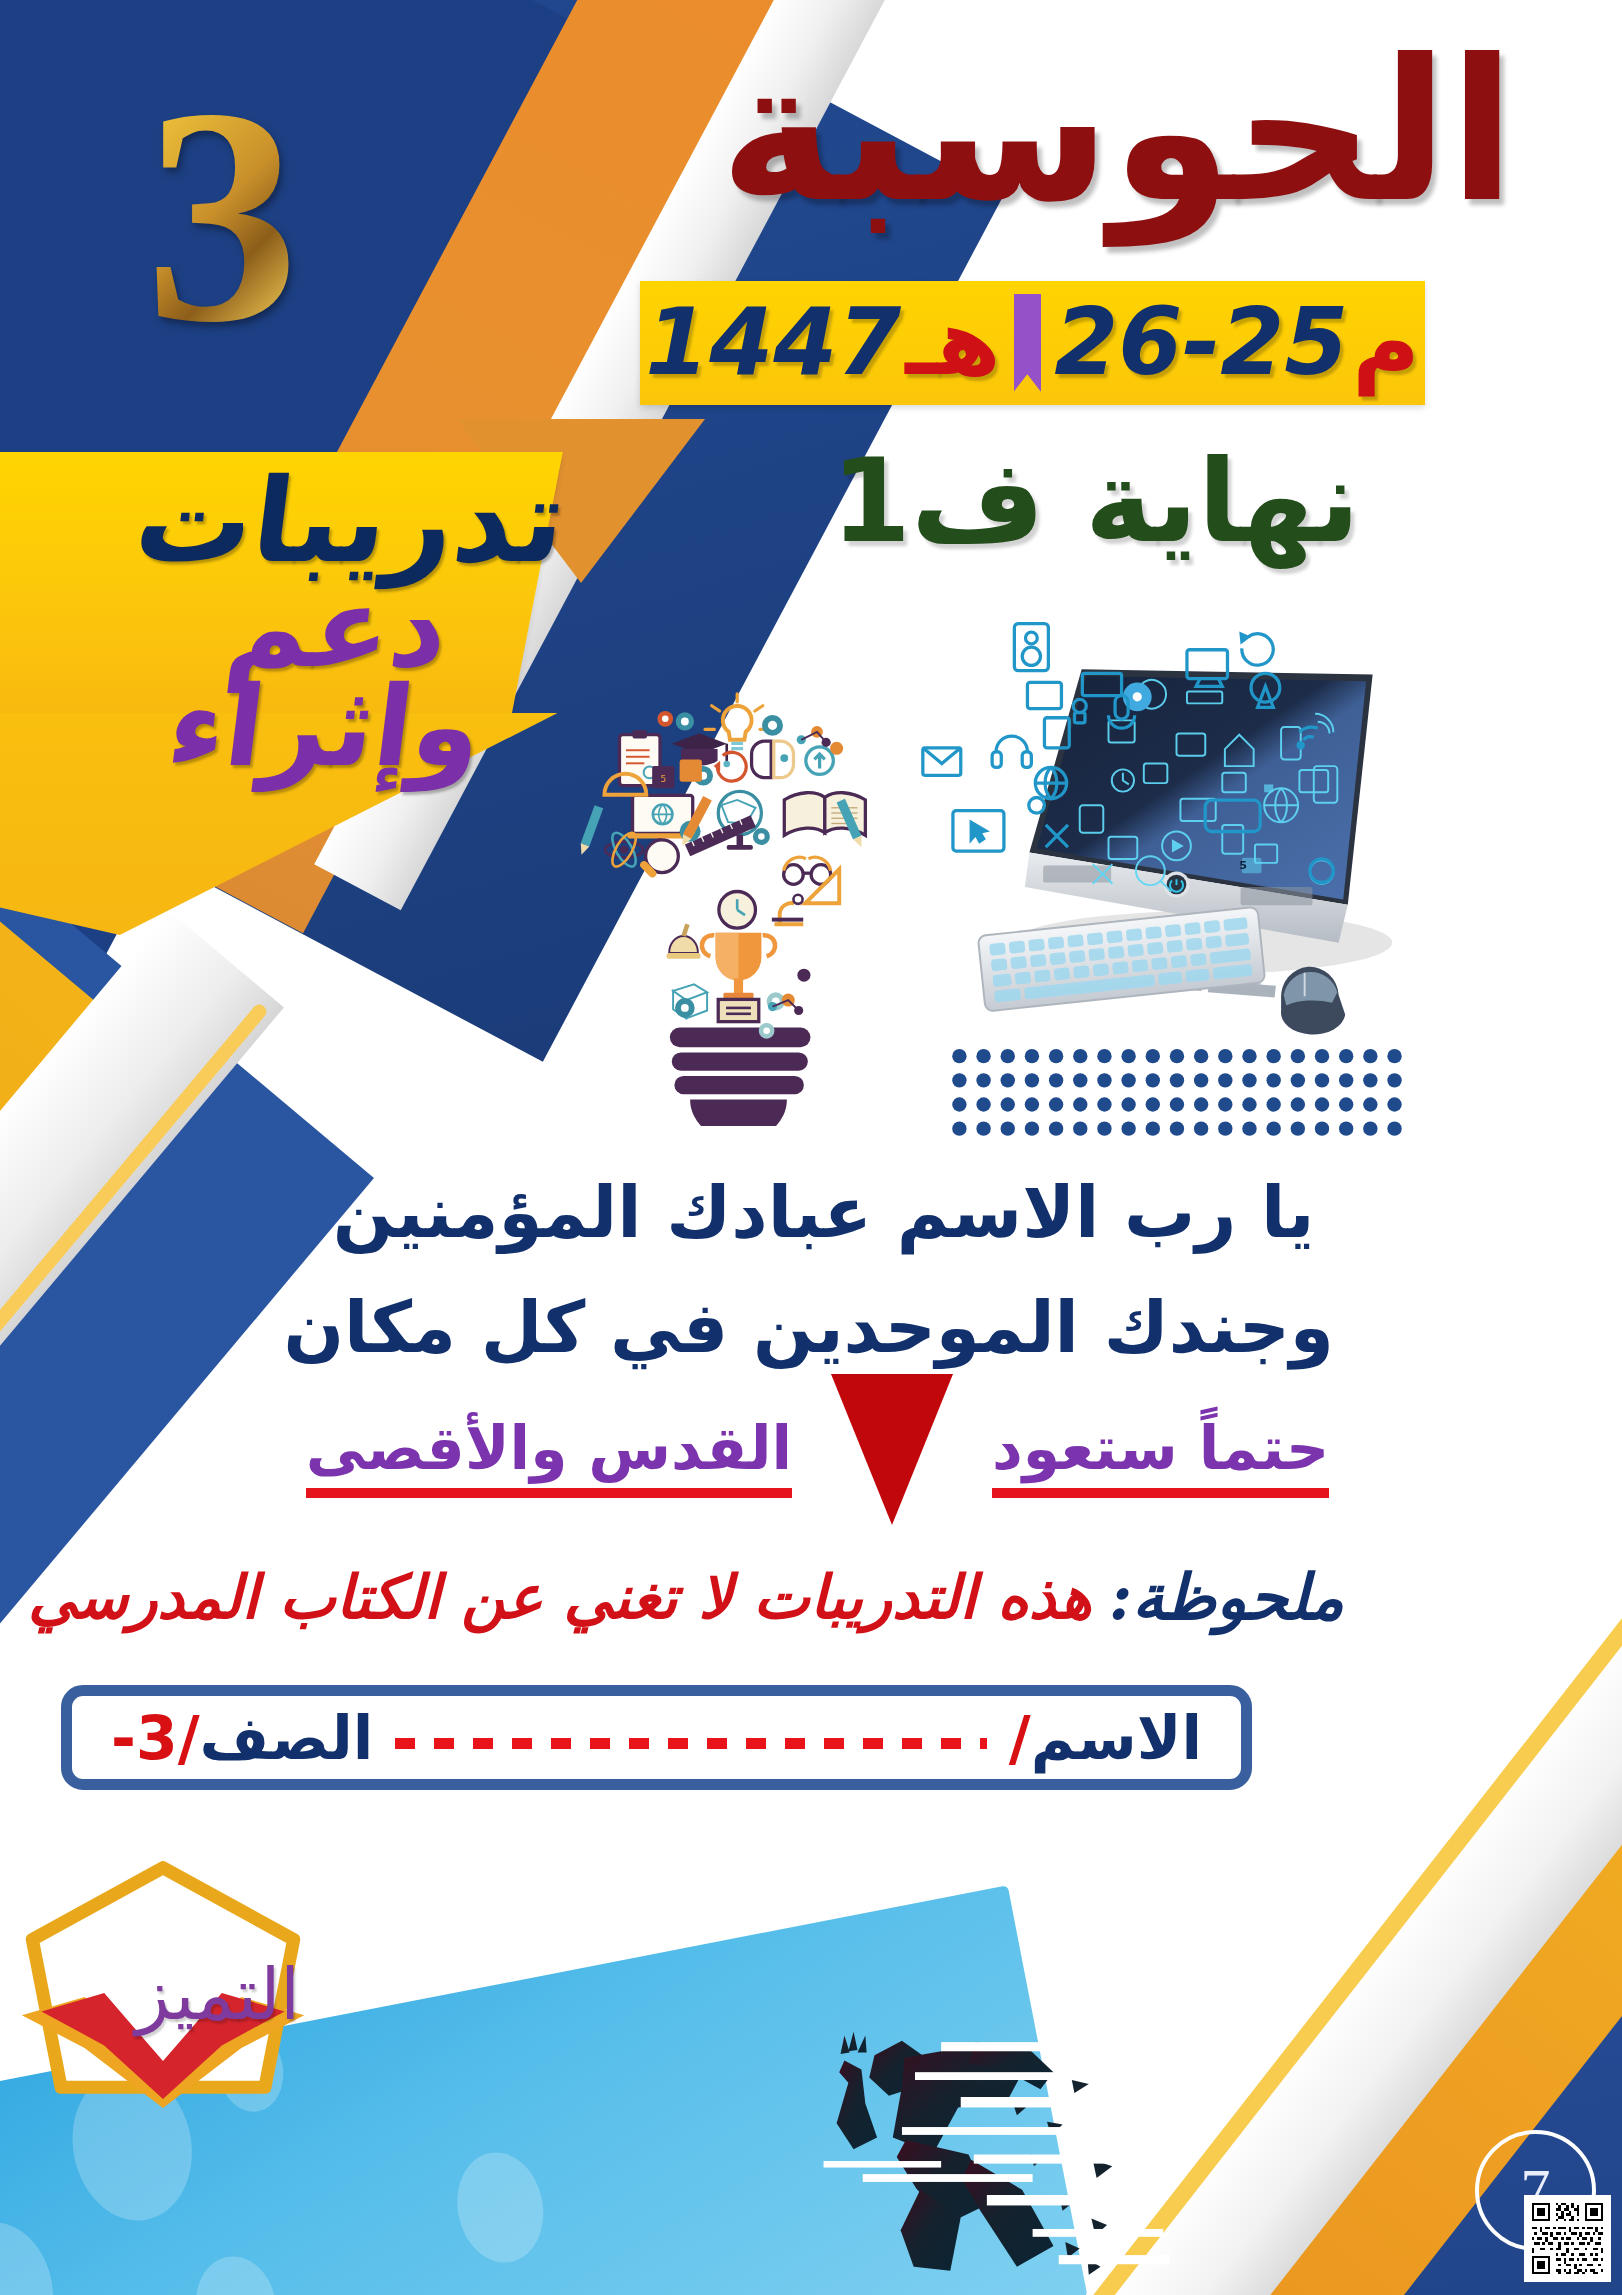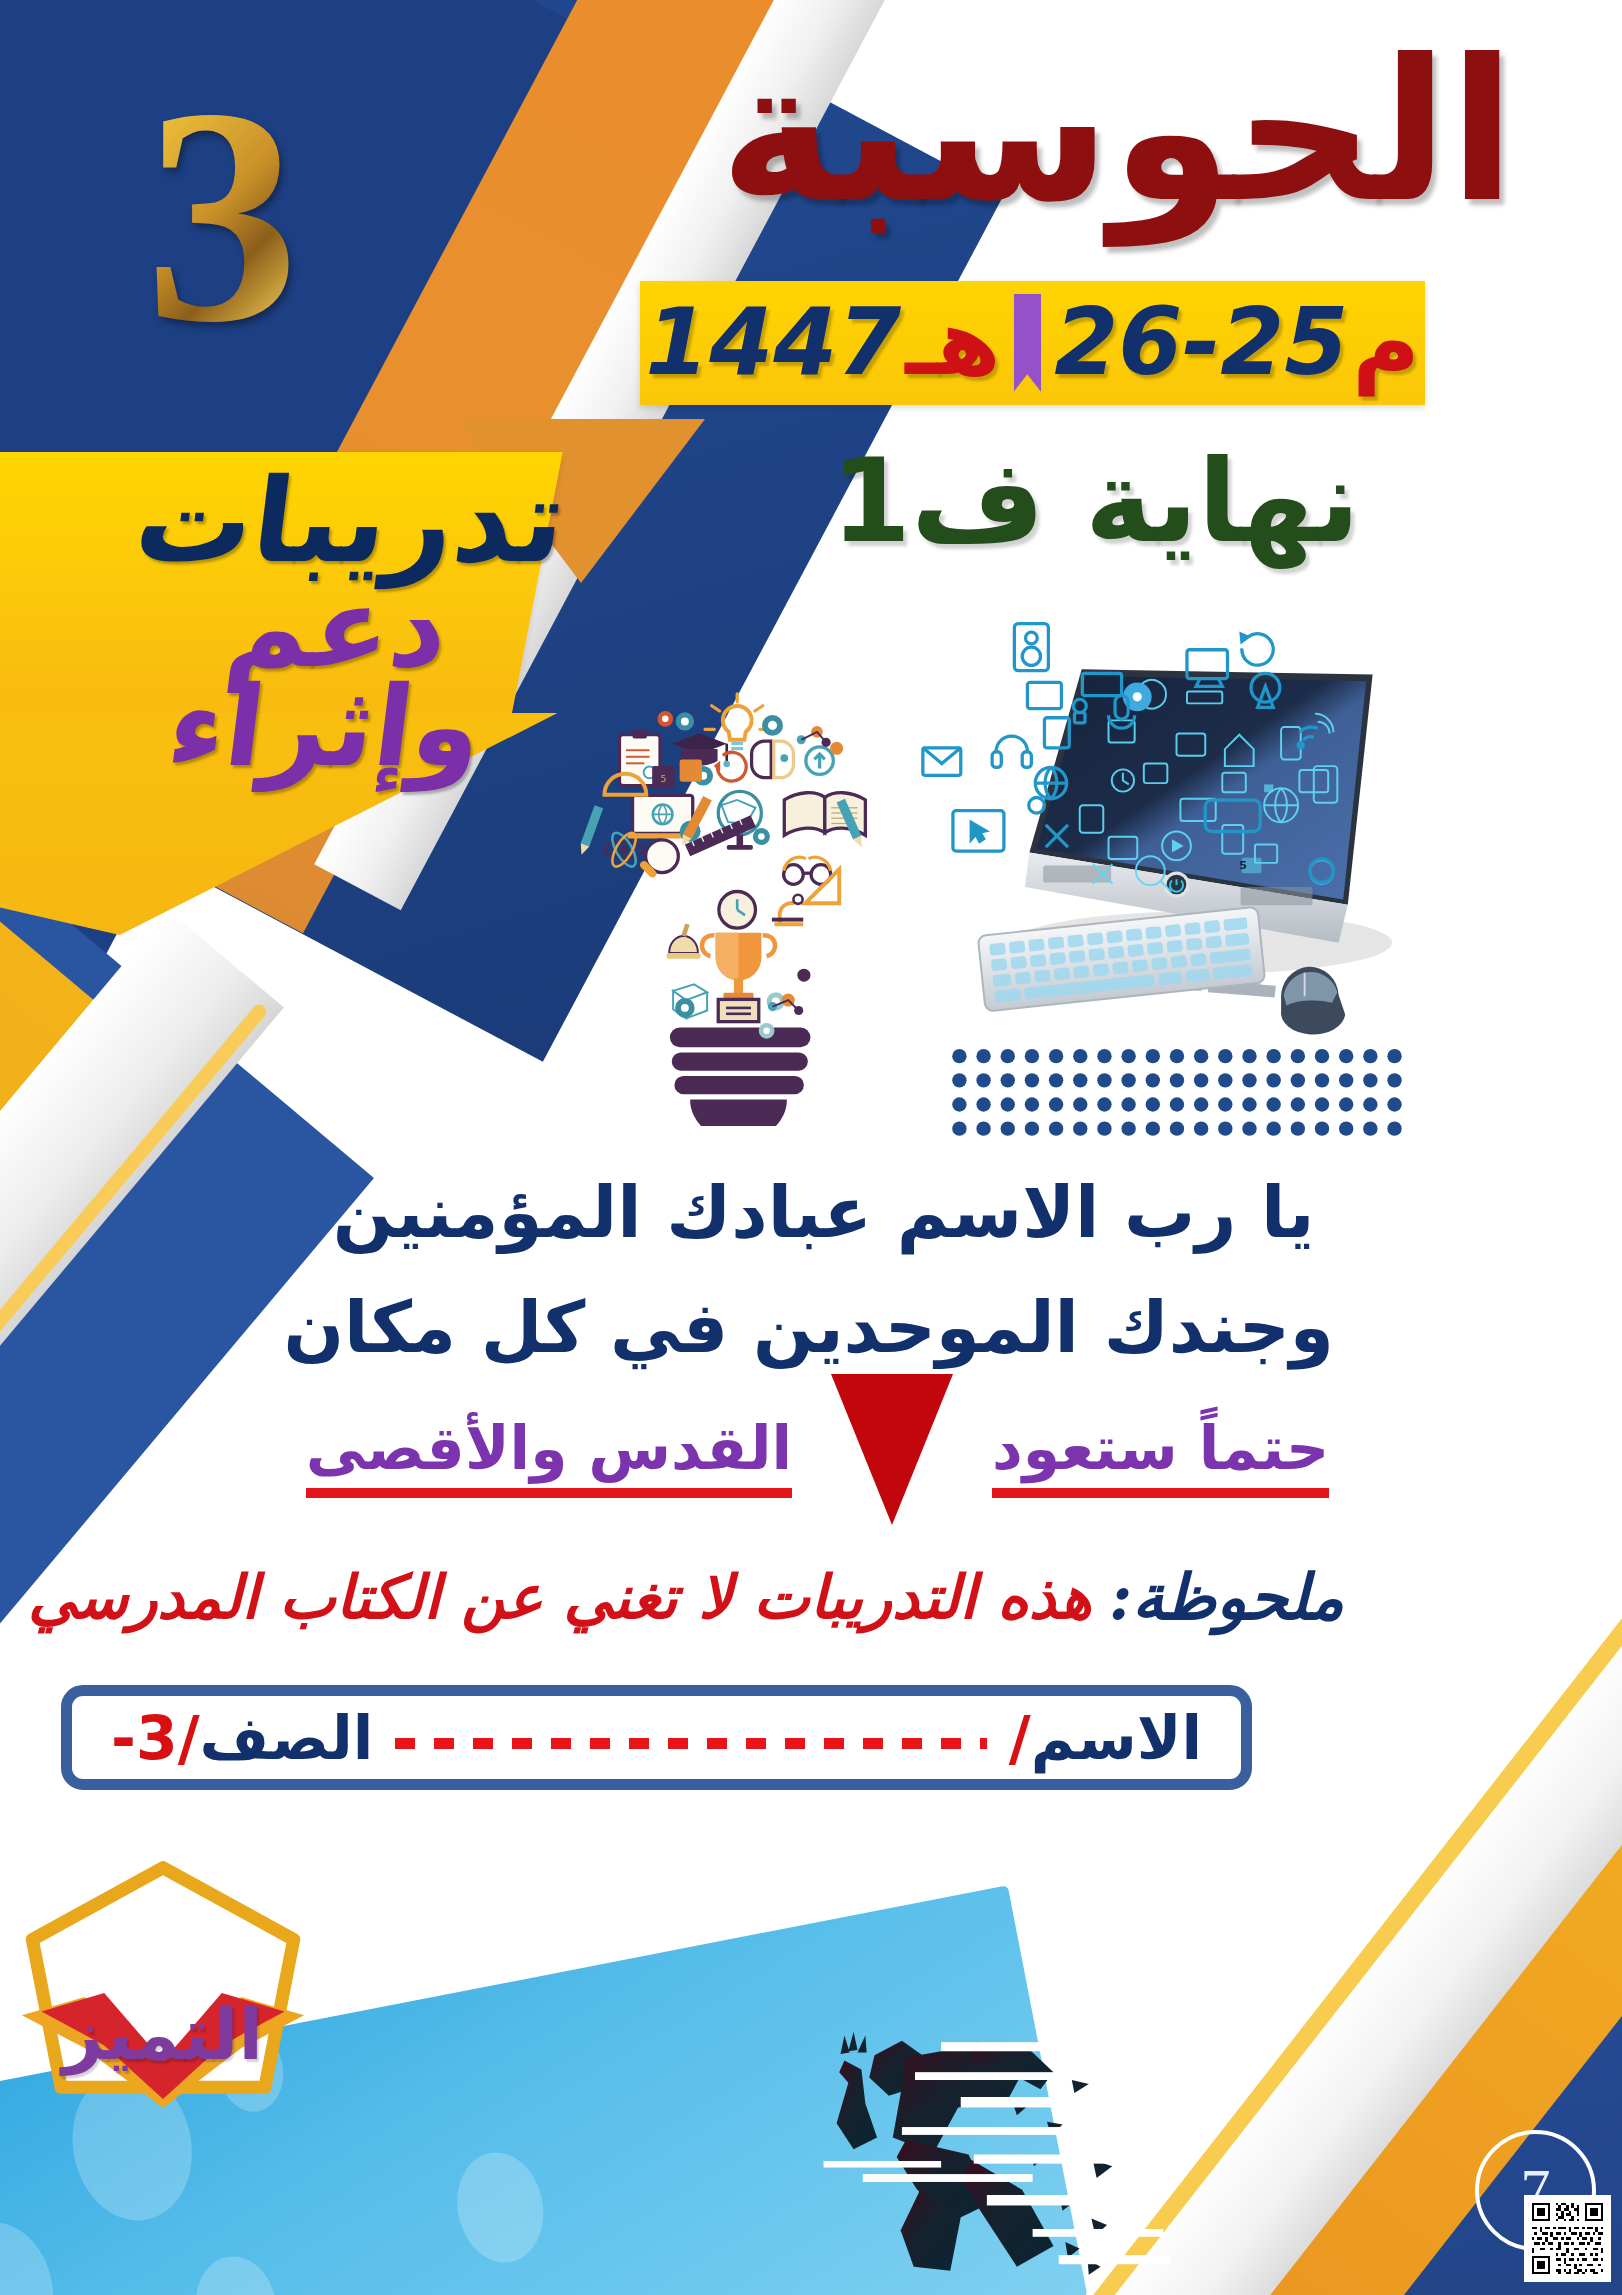--- a/index.html
+++ b/index.html
@@ -313,23 +313,23 @@
   #nb-grade{
     color:#12306b;font-size:60px;font-weight:bold;
     font-family:"DejaVu Sans","Liberation Sans",sans-serif;
     white-space:nowrap;
   }
   #nb-grade .num{color:#d81014;}
 
   
   #badge{position:absolute;top:1852px;left:6.5px;width:314px;height:294px;}
   #badge-text{
-    position:absolute;top:1993px;left:26px;width:275px;
-    text-align:center;color:#7f3a9e;
-    font-size:71px;font-weight:bold;
+    position:absolute;top:1953px;left:26px;width:275px;
+    color:#7f3a9e;
+    font-size:71px;font-weight:normal;
     font-family:"DejaVu Sans","Liberation Sans",sans-serif;
     text-shadow:2px 2.6px 2px rgba(0,0,0,.18);
   }
 
   
   #runner{position:absolute;top:1999px;left:785px;width:458px;height:294px;}
 
   
   #pg-circle{
     position:absolute;top:2130px;left:1476px;

